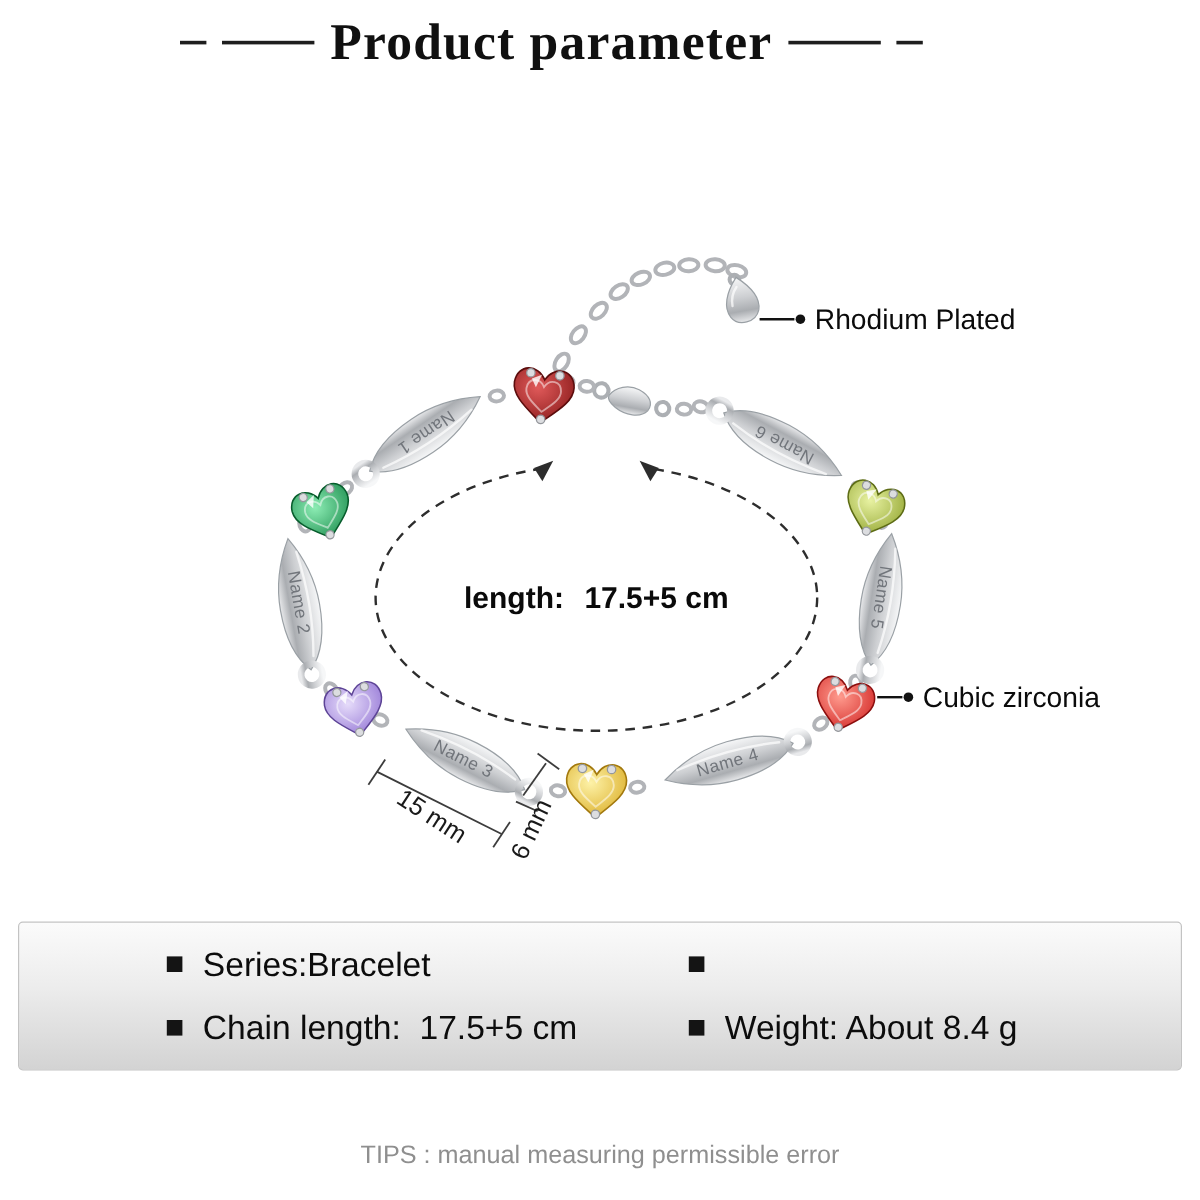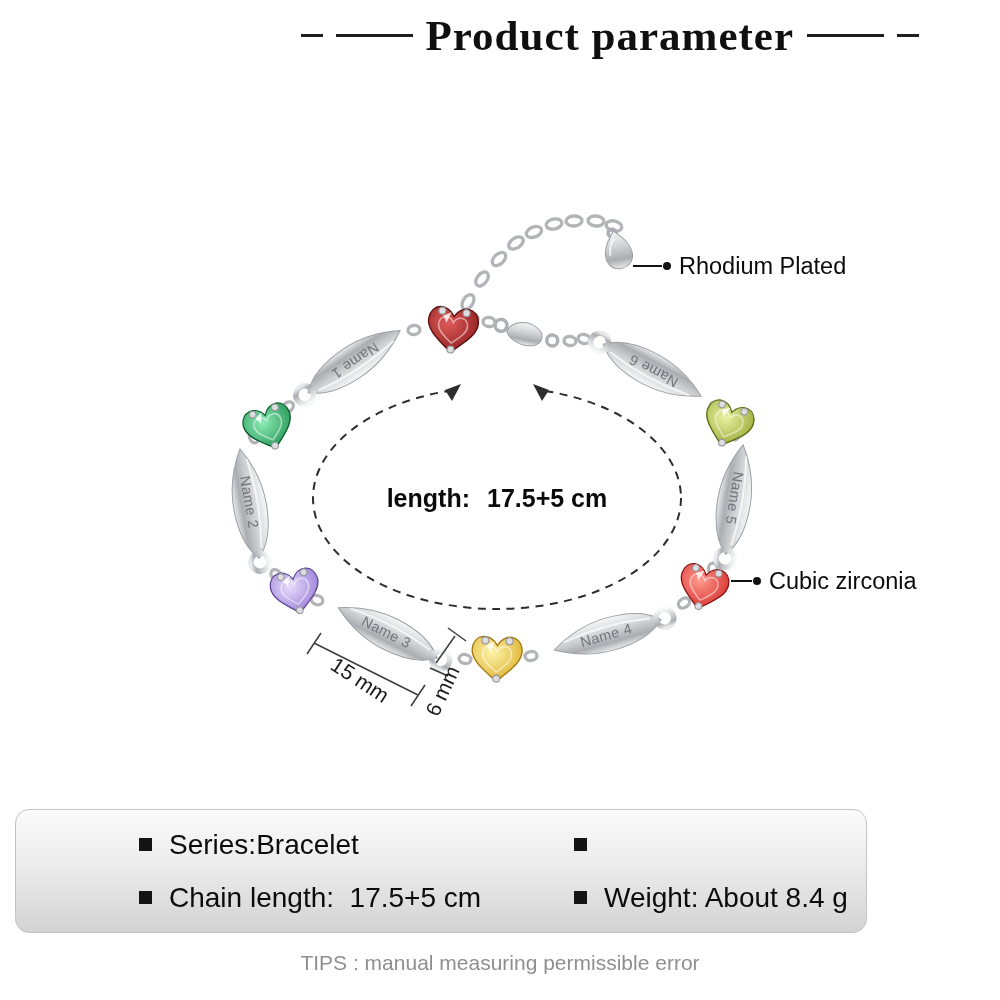--- a/index.html
+++ b/index.html
@@ -1,18 +1,18 @@
 <!DOCTYPE html>
 <html><head>
 <meta charset="utf-8">
 <style>
   html,body{margin:0;padding:0}
   body{width:1000px;height:1000px;background:#ffffff;position:relative;overflow:hidden;font-family:"Liberation Sans",sans-serif}
 
-  .header{position:absolute;top:12px;left:0;width:919px;display:flex;align-items:center;justify-content:flex-end;gap:13px}
+  .header{position:absolute;top:12px;left:0;width:919px;display:flex;align-items:center;justify-content:center;gap:13px}
   .decor{height:3px;background:#1e1e1e}
   .decor.short{width:22px}
   .decor.long{width:77px}
   .title{margin:0;font-family:"Liberation Serif",serif;font-size:43px;font-weight:600;color:#101010;letter-spacing:1px;line-height:1.1}
 
   svg.figure{position:absolute;top:0;left:0}
 
   .metal{fill:url(#metal);stroke:#9aa0a5;stroke-width:1}
   .loop{fill:none;stroke:url(#metal);stroke-width:5.5}
   .gloss{fill:none;stroke:rgba(255,255,255,.7);stroke-width:2;stroke-linecap:round}
@@ -25,21 +25,21 @@
   .dash{fill:none;stroke:#2d2d2d;stroke-width:2;stroke-dasharray:8 6.5}
   .gap{fill:#ffffff}
   .arrow{fill:#2d2d2d}
   .len-text{font-family:"Liberation Sans",sans-serif;font-size:25px;font-weight:600;fill:#0a0a0a}
   .dim-line{stroke:#3c3c3c;stroke-width:1.5}
   .dim-text{font-family:"Liberation Sans",sans-serif;font-size:21px;fill:#191919}
   .ann-line{stroke:#121212;stroke-width:2}
   .ann-dot{fill:#121212}
   .ann-text{font-family:"Liberation Sans",sans-serif;font-size:23.5px;fill:#0b0b0b}
 
-  .spec-bar{position:absolute;left:15px;top:809px;width:852px;height:124px;box-sizing:border-box;border-radius:14px;border:1px solid #c3c3c3;
+  .spec-bar{position:absolute;left:15px;top:768px;width:970px;height:124px;box-sizing:border-box;border-radius:4px;border:1px solid #c3c3c3;
     background:linear-gradient(180deg,#fbfbfb 0%,#ececec 45%,#d3d3d3 100%);
     display:grid;grid-template-columns:435px 1fr;grid-template-rows:1fr 1fr;align-items:center;padding:8px 20px 8px 123px}
   .spec-item{display:flex;align-items:center;gap:17px;font-size:28px;color:#0c0c0c;white-space:pre}
   .bullet{width:13px;height:13px;background:#141414;flex:0 0 auto}
 
   .tips{position:absolute;top:951px;left:0;width:1000px;text-align:center;font-size:21px;color:#8f8f8f}
 </style>
 </head>
 <body>
 

